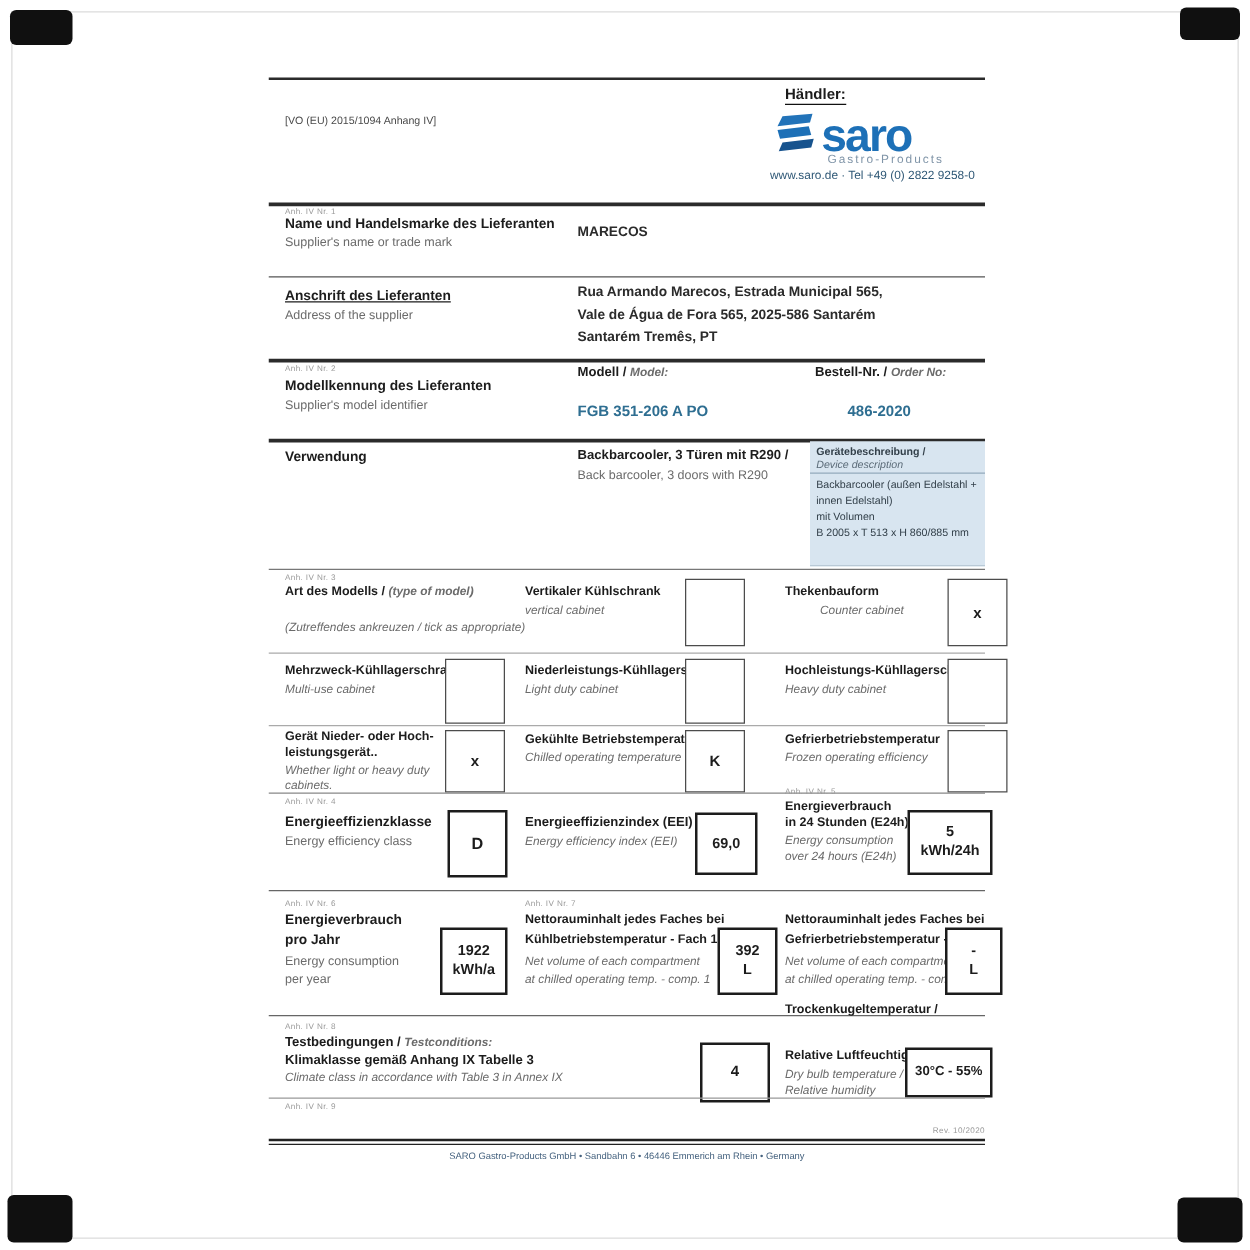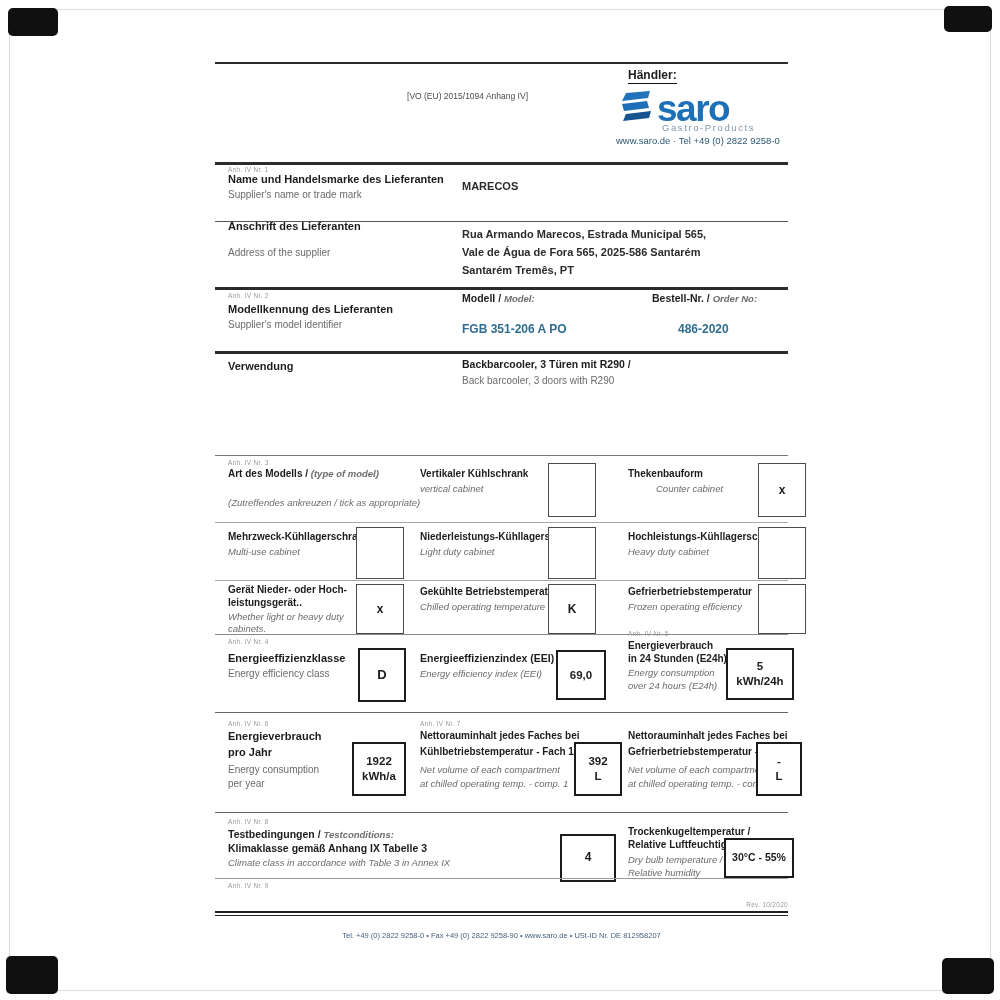--- a/index.html
+++ b/index.html
@@ -40,21 +40,21 @@
 
 <div class="page">
 
   <div class="edge"></div>
   <div class="corner" style="left:8px;top:8px;width:50px;height:28px;"></div>
   <div class="corner" style="left:944px;top:6px;width:48px;height:26px;"></div>
   <div class="corner" style="left:6px;top:956px;width:52px;height:38px;"></div>
   <div class="corner" style="left:942px;top:958px;width:52px;height:36px;"></div>
 
   <div class="hr" style="top:62px;height:2px;"></div>
-  <div class="abs reg" style="left:228px;top:91px;width:300px;text-align:right;">[VO (EU) 2015/1094 Anhang IV]</div>
+  <div class="abs reg" style="left:228px;top:91px;width:300px;text-align:left;">[VO (EU) 2015/1094 Anhang IV]</div>
   <div class="abs dealer" style="left:628px;top:68px;">Händler:</div>
 
   <div class="abs" style="left:618px;top:90px;display:flex;align-items:flex-start;">
     <svg width="34" height="36" viewBox="0 0 34 36">
       <path d="M8 3 L32 1 L30 8 L4 11 Z" fill="#2273b9"></path>
       <path d="M4 14 L29 11 L31 18 L6 21 Z" fill="#1d70b7"></path>
       <path d="M8 24 L33 21 L31 28 L5 31 Z" fill="#17538e"></path>
     </svg>
     <span class="brand" style="margin-left:5px;">saro</span>
   </div>
@@ -62,21 +62,21 @@
   <div class="abs contact" style="left:616px;top:135px;">www.saro.de · Tel +49 (0) 2822 9258-0</div>
 
   <div class="hr" style="top:162px;height:2.5px;"></div>
 
   <div class="abs ref" style="left:228px;top:166px;">Anh. IV Nr. 1</div>
   <div class="abs bde" style="left:228px;top:173px;">Name und Handelsmarke des Lieferanten</div>
   <div class="abs ien" style="left:228px;top:189px;">Supplier's name or trade mark</div>
   <div class="abs val" style="left:462px;top:180px;">MARECOS</div>
   <div class="hr" style="top:221px;height:1px;background:#555;"></div>
 
-  <div class="abs bde" style="left:228px;top:220px;">Anschrift des Lieferanten</div>
+  <div class="abs bde" style="left:228px;top:231px;text-decoration:underline;">Anschrift des Lieferanten</div>
   <div class="abs ien" style="left:228px;top:247px;">Address of the supplier</div>
   <div class="abs val" style="left:462px;top:228px;">Rua Armando Marecos, Estrada Municipal 565,</div>
   <div class="abs val" style="left:462px;top:246px;">Vale de Água de Fora 565, 2025-586 Santarém</div>
   <div class="abs val" style="left:462px;top:264px;text-align:center;">Santarém Tremês, PT</div>
   <div class="hr" style="top:287px;height:2.5px;"></div>
 
   <div class="abs ref" style="left:228px;top:292px;">Anh. IV Nr. 2</div>
   <div class="abs bde" style="left:228px;top:303px;">Modellkennung des Lieferanten</div>
   <div class="abs ien" style="left:228px;top:319px;">Supplier's model identifier</div>
   <div class="abs bde2" style="left:462px;top:292px;">
@@ -85,20 +85,28 @@
   <div class="abs bde2" style="left:652px;top:292px;">
     <span>Bestell-Nr. / </span><span class="ien2">Order No:</span>
   </div>
   <div class="abs teal" style="left:462px;top:322px;">FGB 351-206 A PO</div>
   <div class="abs teal" style="left:678px;top:322px;">486-2020</div>
   <div class="hr" style="top:351px;height:2.5px;"></div>
 
   <div class="abs bde" style="left:228px;top:360px;">Verwendung</div>
   <div class="abs bde2" style="left:462px;top:358px;">Backbarcooler, 3 Türen mit R290 /</div>
   <div class="abs ien" style="left:462px;top:375px;">Back barcooler, 3 doors with R290</div>
+  <div class="bluebox">
+    <div class="bt">Gerätebeschreibung /</div>
+    <div class="bi">Device description</div>
+    <div class="bl">Backbarcooler (außen Edelstahl +</div>
+    <div class="bl">innen Edelstahl)</div>
+    <div class="bl">mit Volumen</div>
+    <div class="bl">B 2005 x T 513 x H 860/885 mm</div>
+  </div>
   <div class="hr" style="top:455px;height:1px;background:#777;"></div>
 
   <div class="abs ref" style="left:228px;top:459px;">Anh. IV Nr. 3</div>
   <div class="abs gde" style="left:228px;top:468px;">
     <span>Art des Modells / </span><span class="ien2">(type of model)</span>
   </div>
   <div class="abs ien2" style="left:228px;top:482px;margin-top:15px;">
     <span>(Zutreffendes ankreuzen / </span><span>tick as appropriate)</span>
   </div>
   <div class="abs gde" style="left:420px;top:468px;">Vertikaler Kühlschrank</div>
@@ -179,26 +187,26 @@
   </div>
   <div class="hr" style="top:812px;height:1px;background:#666;"></div>
 
   <div class="abs ref" style="left:228px;top:818px;">Anh. IV Nr. 8</div>
   <div class="abs bde2" style="left:228px;top:828px;">
     <span>Testbedingungen / </span><span class="ien2">Testconditions:</span>
   </div>
   <div class="abs bde2" style="left:228px;top:842px;">Klimaklasse gemäß Anhang IX Tabelle 3</div>
   <div class="abs ien2" style="left:228px;top:857px;">Climate class in accordance with Table 3 in Annex IX</div>
   <div class="vbox" style="left:560px;top:834px;width:52px;height:44px;font-size:12px;">4</div>
-  <div class="abs gde" style="left:628px;top:826px;">Trockenkugeltemperatur /</div>
+  <div class="abs gde" style="left:628px;top:802px;">Trockenkugeltemperatur /</div>
   <div class="abs gde" style="left:628px;top:839px;">Relative Luftfeuchtigkeit</div>
   <div class="abs ien2" style="left:628px;top:854px;">Dry bulb temperature /</div>
   <div class="abs ien2" style="left:628px;top:867px;">Relative humidity</div>
   <div class="vbox" style="left:724px;top:838px;width:66px;height:36px;font-size:10.5px;">30°C - 55%</div>
   <div class="hr" style="top:878px;height:1px;background:#999;"></div>
   <div class="abs ref" style="left:228px;top:882px;">Anh. IV Nr. 9</div>
 
   <div class="abs ref" style="left:690px;top:901px;width:98px;text-align:right;">Rev. 10/2020</div>
   <div class="hr" style="top:911px;height:2px;background:#222;"></div>
   <div class="hr" style="top:915px;height:1px;background:#222;"></div>
-  <div class="footer" style="top:931px;">Tel. +49 (0) 2822 9258-0 • Fax +49 (0) 2822 9258-90 • www.saro.de • USt-ID Nr. DE 812958207</div>
+  <div class="footer" style="top:920px;">SARO Gastro-Products GmbH • Sandbahn 6 • 46446 Emmerich am Rhein • Germany</div>
 
 </div>
 
 </body></html>

